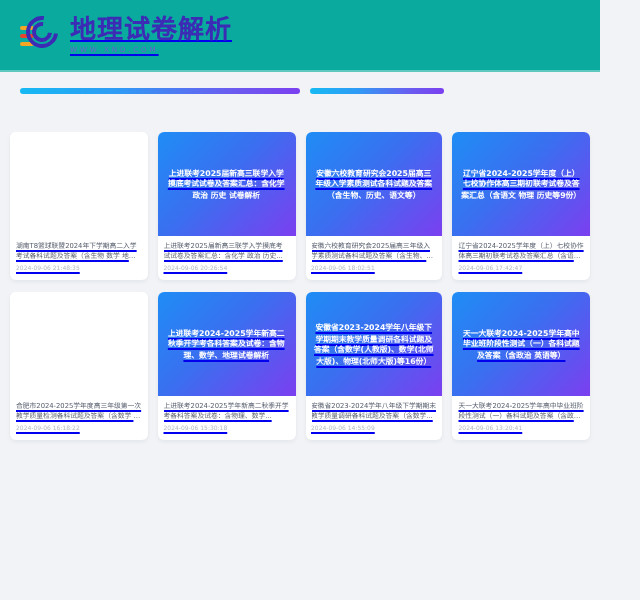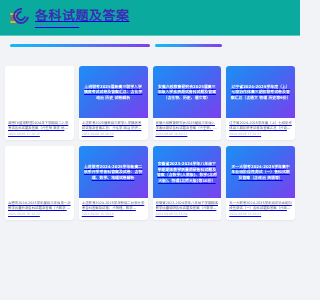--- a/index.html
+++ b/index.html
@@ -122,21 +122,21 @@
   <div class="header">
     <a class="logo" href="#">
       <span class="logo-mark">
         <span class="bar b1"></span>
         <span class="bar b2"></span>
         <span class="bar b3"></span>
         <span class="ring"></span>
         <span class="ring2"></span>
       </span>
       <span class="logo-text">
-        <span class="logo-cn">各科试题及答案</span>
+        <span class="logo-cn">地理试卷解析</span>
         <span class="logo-url">WWW.XND.COM</span>
       </span>
     </a>
   </div>
 
   <div class="navbars">
     <span class="gbar gbar-long"></span>
     <span class="gbar gbar-short"></span>
   </div>
 

